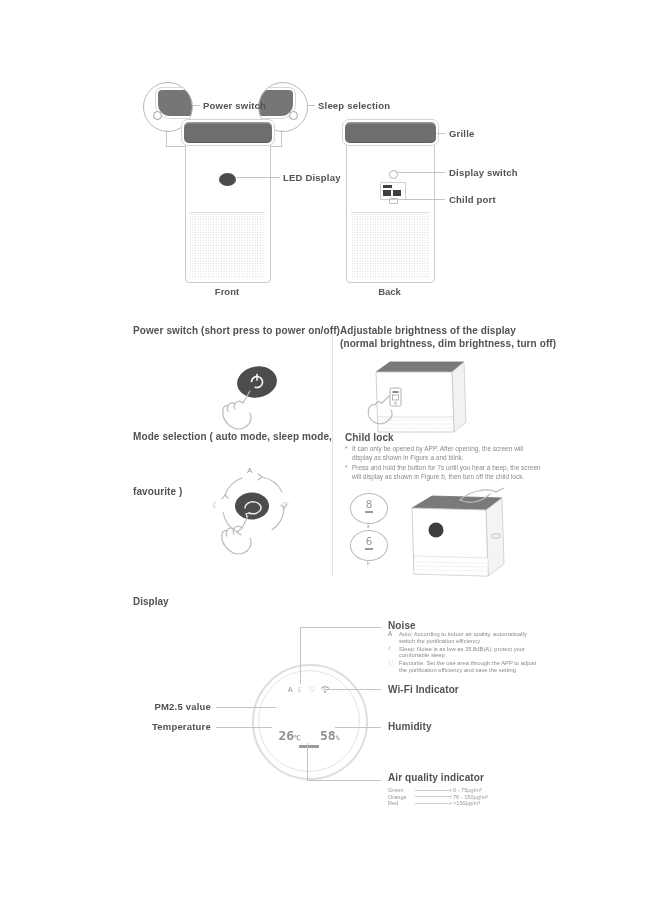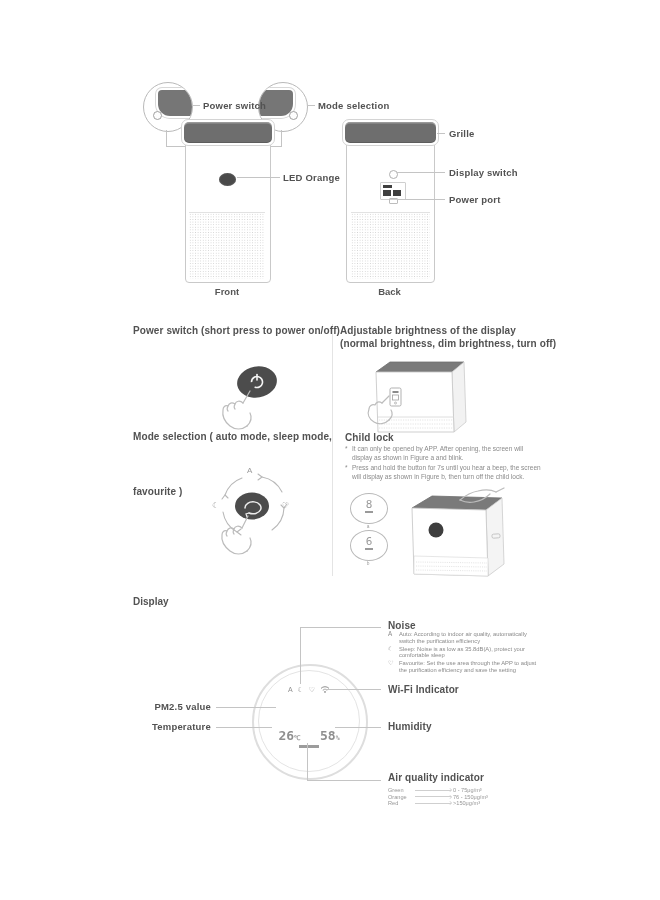--- a/index.html
+++ b/index.html
@@ -55,38 +55,38 @@
     <div class="mini-btn" style="left:9px;bottom:11px;"></div>
   </div>
   <div class="abs callout-circle" style="left:258px;top:82px;width:48px;height:48px;">
     <div class="corner-dark" style="left:-8px;top:7px;width:42px;height:26px;border-radius:0 4px 12px 0;box-shadow:0 0 0 2px #fff,0 0 0 3px #d8d8d8;"></div>
     <div class="mini-btn" style="right:9px;bottom:11px;"></div>
   </div>
 
   <div class="abs hline" style="left:192px;top:105px;width:8px;"></div>
   <div class="abs lbl" style="left:203px;top:100px;">Power switch</div>
   <div class="abs hline" style="left:307px;top:105px;width:8px;"></div>
-  <div class="abs lbl" style="left:318px;top:100px;">Mode selection</div>
+  <div class="abs lbl" style="left:318px;top:100px;">Sleep selection</div>
 
   <div class="abs vline" style="left:166px;top:130px;height:17px;"></div>
   <div class="abs hline" style="left:166px;top:146px;width:21px;"></div>
   <div class="abs vline" style="left:281px;top:130px;height:17px;"></div>
   <div class="abs hline" style="left:261px;top:146px;width:21px;"></div>
 
   <div class="abs devbody" style="left:185px;top:121px;width:84px;height:160px;">
     <div class="abs mesh" style="left:3px;top:90px;width:76px;height:66px;"></div>
     <div class="abs" style="left:33px;top:51px;width:17px;height:13px;background:#4a4a4a;border-radius:50%;box-shadow:inset 0 0 2px #6d6d6d;"></div>
   </div>
   <div class="abs grille-outer" style="left:181px;top:119px;width:92px;height:25px;">
     <div class="grille"></div>
   </div>
   <div class="abs cap" style="left:185px;top:286px;width:84px;">Front</div>
 
   <div class="abs hline" style="left:237px;top:177px;width:43px;"></div>
-  <div class="abs lbl" style="left:283px;top:172px;">LED Orange</div>
+  <div class="abs lbl" style="left:283px;top:172px;">LED Display</div>
 
   <div class="abs devbody" style="left:346px;top:121px;width:87px;height:160px;">
     <div class="abs mesh" style="left:4px;top:90px;width:79px;height:66px;"></div>
     <div class="abs" style="left:42px;top:48px;width:7px;height:7px;border:1px solid #b0b0b0;border-radius:50%;background:#fff;"></div>
     <div class="abs" style="left:33px;top:60px;width:24px;height:16px;border:1px solid #cfcfcf;border-radius:1px;background:#fff;">
       <div class="abs" style="left:2px;top:2px;width:9px;height:3px;background:#3f3f3f;"></div>
       <div class="abs" style="left:2px;top:7px;width:8px;height:6px;background:#3f3f3f;"></div>
       <div class="abs" style="left:12px;top:7px;width:8px;height:6px;background:#3f3f3f;"></div>
     </div>
     <div class="abs" style="left:42px;top:76px;width:7px;height:4px;border:1px solid #bdbdbd;border-radius:1px;"></div>
@@ -94,21 +94,21 @@
   <div class="abs grille-outer" style="left:342px;top:119px;width:95px;height:25px;">
     <div class="grille"></div>
   </div>
   <div class="abs cap" style="left:346px;top:286px;width:87px;">Back</div>
 
   <div class="abs hline" style="left:437px;top:133px;width:8px;"></div>
   <div class="abs lbl" style="left:449px;top:128px;">Grille</div>
   <div class="abs hline" style="left:397px;top:172px;width:48px;"></div>
   <div class="abs lbl" style="left:449px;top:167px;">Display switch</div>
   <div class="abs hline" style="left:397px;top:199px;width:48px;"></div>
-  <div class="abs lbl" style="left:449px;top:194px;">Power port</div>
+  <div class="abs lbl" style="left:449px;top:194px;">Child port</div>
 
   <div class="abs" style="left:332px;top:324px;width:1px;height:252px;background:#e4e4e4;"></div>
 
   <div class="abs h2" style="left:133px;top:325px;">Power switch (short press to power on/off)</div>
   <div class="abs" style="left:195px;top:358px;width:110px;height:78px;">
     <svg width="110" height="78" viewBox="0 0 110 78">
       <ellipse cx="62" cy="24" rx="20" ry="15.5" fill="#4c4c4c" transform="rotate(-10 62 24)"></ellipse>
       <circle cx="62" cy="24" r="5.5" fill="none" stroke="#f5f5f5" stroke-width="1.6" stroke-dasharray="22 6" transform="rotate(-120 62 24)"></circle>
       <line x1="62" y1="16.5" x2="62" y2="22" stroke="#f5f5f5" stroke-width="1.6" stroke-linecap="round"></line>
       <g fill="none" stroke="#bcbcbc" stroke-width="1.2" stroke-linecap="round" stroke-linejoin="round">

